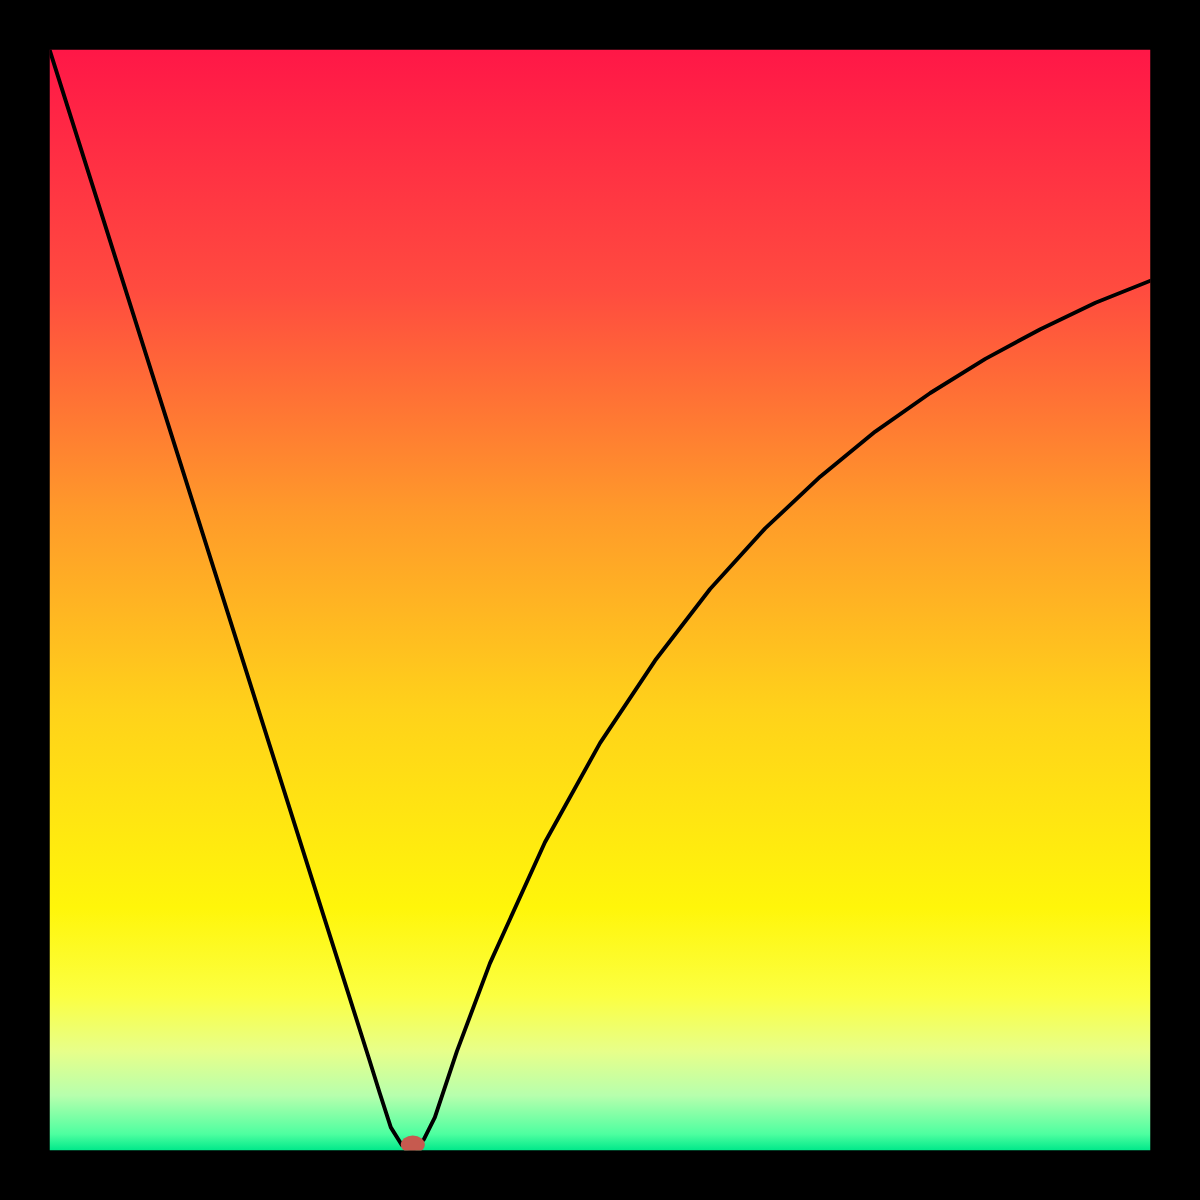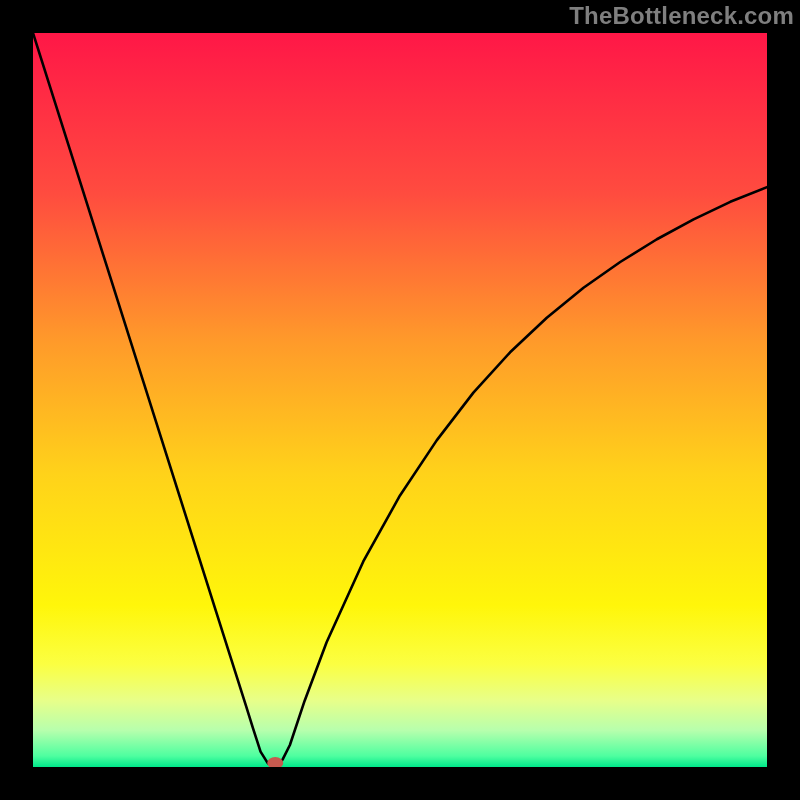--- a/index.html
+++ b/index.html
@@ -32,21 +32,20 @@
     font-weight: 600;
     color: #7f7f7f;
     letter-spacing: 0.2px;
   }
   svg { display: block; }
 </style>
 </head>
 <body>
 
 <div class="outer">
-  <div class="watermark">TheBottleneck.com</div>
   <div class="plot">
     <svg id="chart-svg" width="734" height="734" viewBox="0 0 734 734">
       <defs>
         <linearGradient id="bg-grad" x1="0" y1="0" x2="0" y2="1">
             <stop offset="0%" stop-color="#ff1747"></stop>
             <stop offset="22%" stop-color="#ff4c3f"></stop>
             <stop offset="42%" stop-color="#ff9a2a"></stop>
             <stop offset="60%" stop-color="#ffd21a"></stop>
             <stop offset="78%" stop-color="#fff60a"></stop>
             <stop offset="86%" stop-color="#fbff42"></stop>

